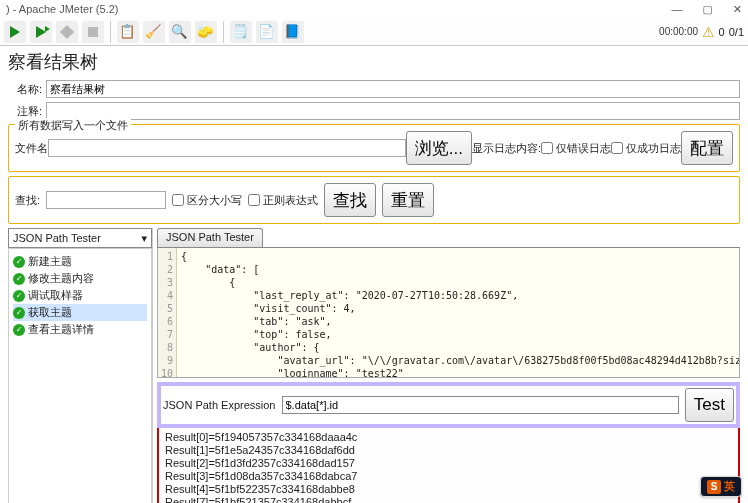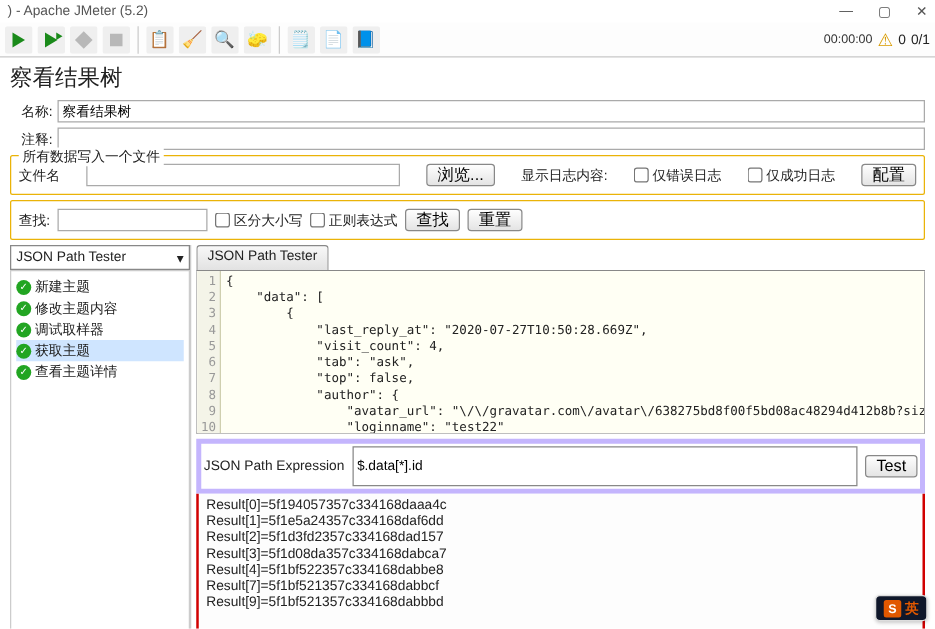--- a/index.html
+++ b/index.html
@@ -28,46 +28,46 @@
   .right-pane { flex: 1; padding: 4px 8px 4px 8px; overflow: hidden; }
 
   h2.panel-title { font-size: 18px; font-weight: normal; margin-bottom: 6px; }
 
   .field-row { display: flex; align-items: center; gap: 4px; margin-bottom: 4px; }
   .field-row label { width: 34px; text-align: right; font-size: 11px; }
   .field-row input[type=text] { flex: 1; border: 1px solid #aaa; height: 18px; padding: 0 3px; font-size: 11px; background: #fff; }
 
   .group-box { border: 1px solid #eab308; border-radius: 2px; padding: 6px; margin-bottom: 4px; position: relative; }
   .group-box .legend { position: absolute; top: -7px; left: 6px; background: #fff; padding: 0 3px; font-size: 11px; }
-  .btn { background: linear-gradient(#fefefe,#e4e4e4); border: 1px solid #888; border-radius: 3px; height: 18px; padding: 0 8px; font-size: 13px; display: inline-flex; align-items: center; }
+  .btn { background: linear-gradient(#fefefe,#e4e4e4); border: 1px solid #888; border-radius: 3px; height: 18px; padding: 16px 8px; font-size: 17px; display: inline-flex; align-items: center; }
   .chk { display: inline-flex; align-items: center; gap: 3px; font-size: 11px; }
   .chk input { width: 12px; height: 12px; }
 
-  .file-row { display:flex; align-items:center; gap:21px;justify-content:flex-end; }
+  .file-row { display:flex; align-items:center; gap:0;justify-content:flex-end; }
   .file-row input { flex:1; border:1px solid #aaa; height:18px; }
 
   
   .lower { display: flex; gap: 4px; height: 320px; margin-top: 4px; }
   .lower-left { width: 145px; border-right: 1px solid #ccc; display:flex; flex-direction:column; }
   .select-like { border: 1px solid #888; background: #fff; height: 20px; padding: 0 4px; display:flex; align-items:center; justify-content:space-between; }
   .tree { border: 1px solid #ccc; flex:1; padding:4px; overflow:auto; }
   .tree-item { display:flex; align-items:center; gap:3px; padding:1px 0; font-size:11px; }
   .tree-item .bullet { width:12px; height:12px; border-radius:50%; background:#22a522; display:flex; align-items:center; justify-content:center; color:#fff; font-size:8px; }
   .tree-item.sel { background:#cfe5ff; }
 
   .lower-right { flex:1; display:flex; flex-direction:column; min-width:0; }
   .tab-strip { height:22px; display:flex; border-bottom:1px solid #888; }
   .tab { border:1px solid #888; border-bottom:none; padding:2px 8px; background:linear-gradient(#f8f8f8,#e2e2e2); font-size:11px; border-radius:3px 3px 0 0; }
   .code-area { flex:0 0 130px; border:1px solid #aaa; border-top:none; background:#fffff4; overflow:auto; position:relative; }
   .code-pre { display:flex; }
   .gutter { width:26px; background:#f4f4e8; border-right:1px solid #cfcfaf; text-align:right; padding:2px 3px; color:#999; font-family: Consolas, monospace; font-size:10px; line-height:13px; white-space:pre; }
   .code { font-family: Consolas, monospace; font-size:10px; line-height:13px; padding:2px 4px; white-space:pre; flex:1; }
 
   .expr-row { display:flex; align-items:center; gap:6px; margin-top:4px; border:4px solid #c4b5fd; padding:2px; }
-  .expr-row input { flex:1; border:1px solid #888; height:32px; padding:0 3px; font-size:11px; }
+  .expr-row input { flex:1; border:1px solid #888; height:18px; padding:0 3px; font-size:11px; }
 
   .results { border:2px solid #d10000; border-top:none; height:130px; padding:3px 6px; overflow:auto; font-family: Consolas, monospace; font-size:11px; line-height:13px; background:#fdfdfd; }
 
   .float-badge { position:absolute; right:6px; bottom:6px; background:#0f172a; border:1px solid #ddd; border-radius:4px; padding:2px 6px; color:#e15800; font-weight:bold; box-shadow:0 1px 3px rgba(0,0,0,.2); }
   .float-badge .sq { width:14px; height:14px; background:#e15800; color:#fff; display:inline-flex; align-items:center; justify-content:center; font-size:10px; margin-right:3px; border-radius:2px;}
 </style>
 </head>
 <body>
 
 <div class="titlebar">

